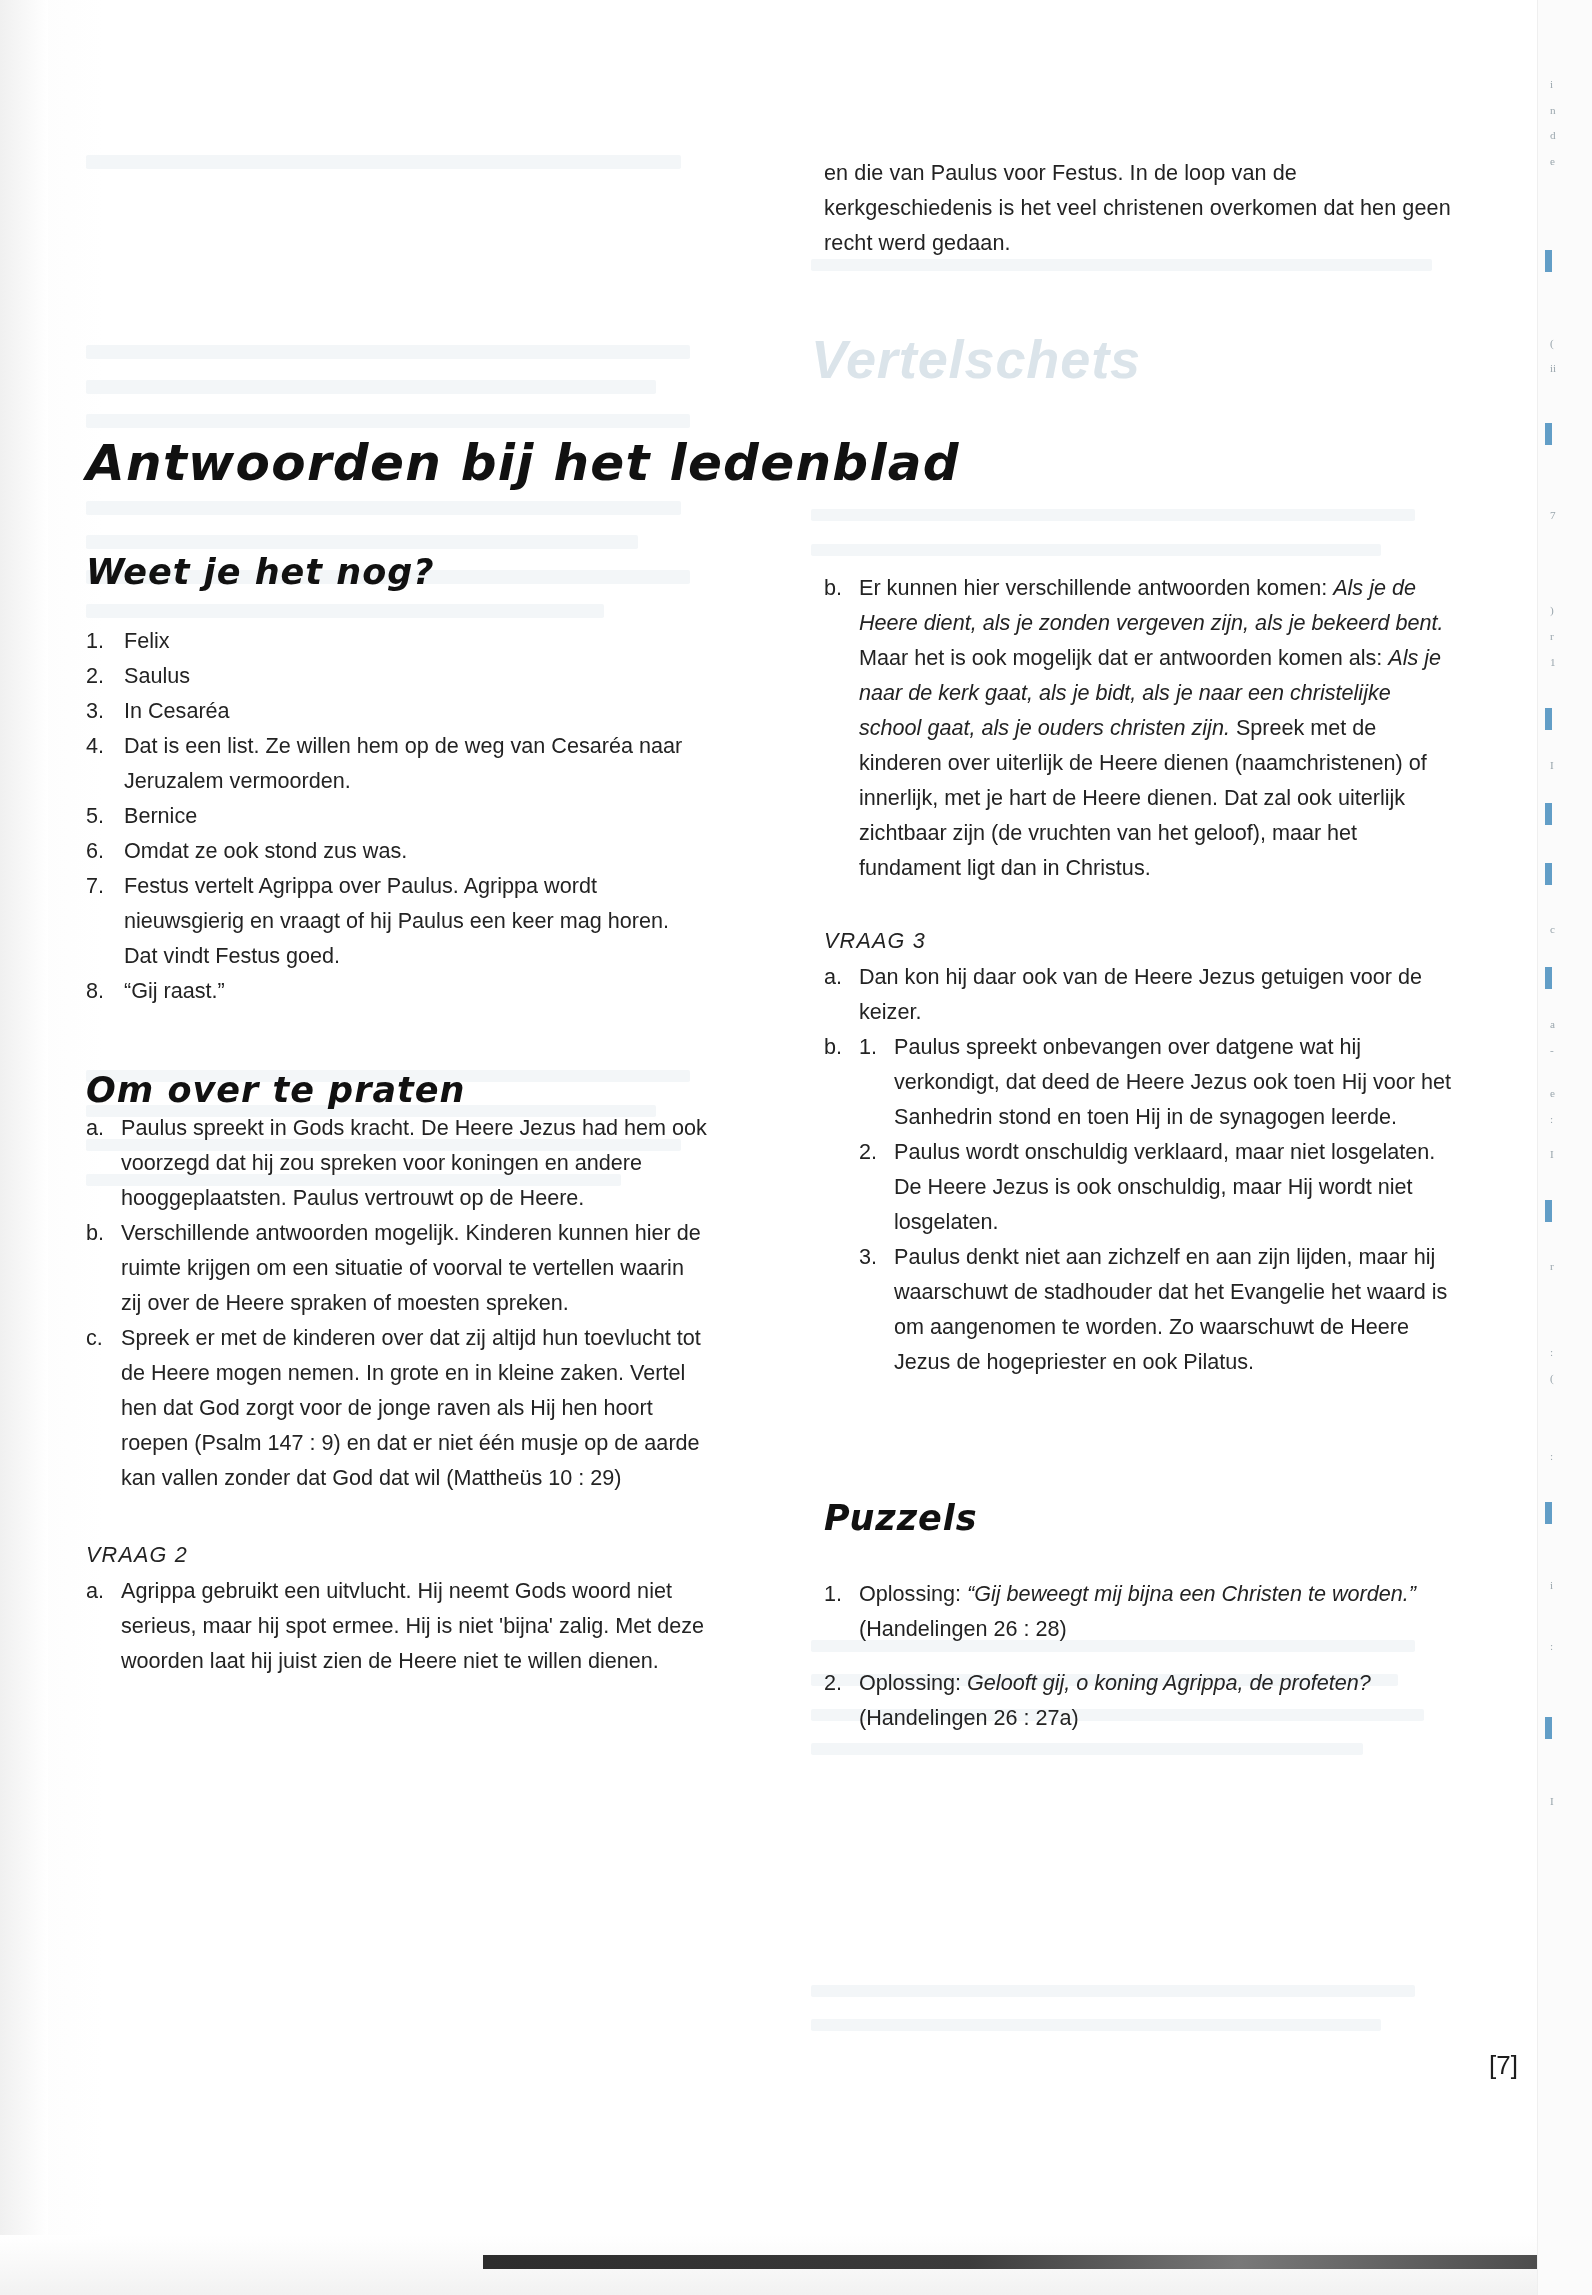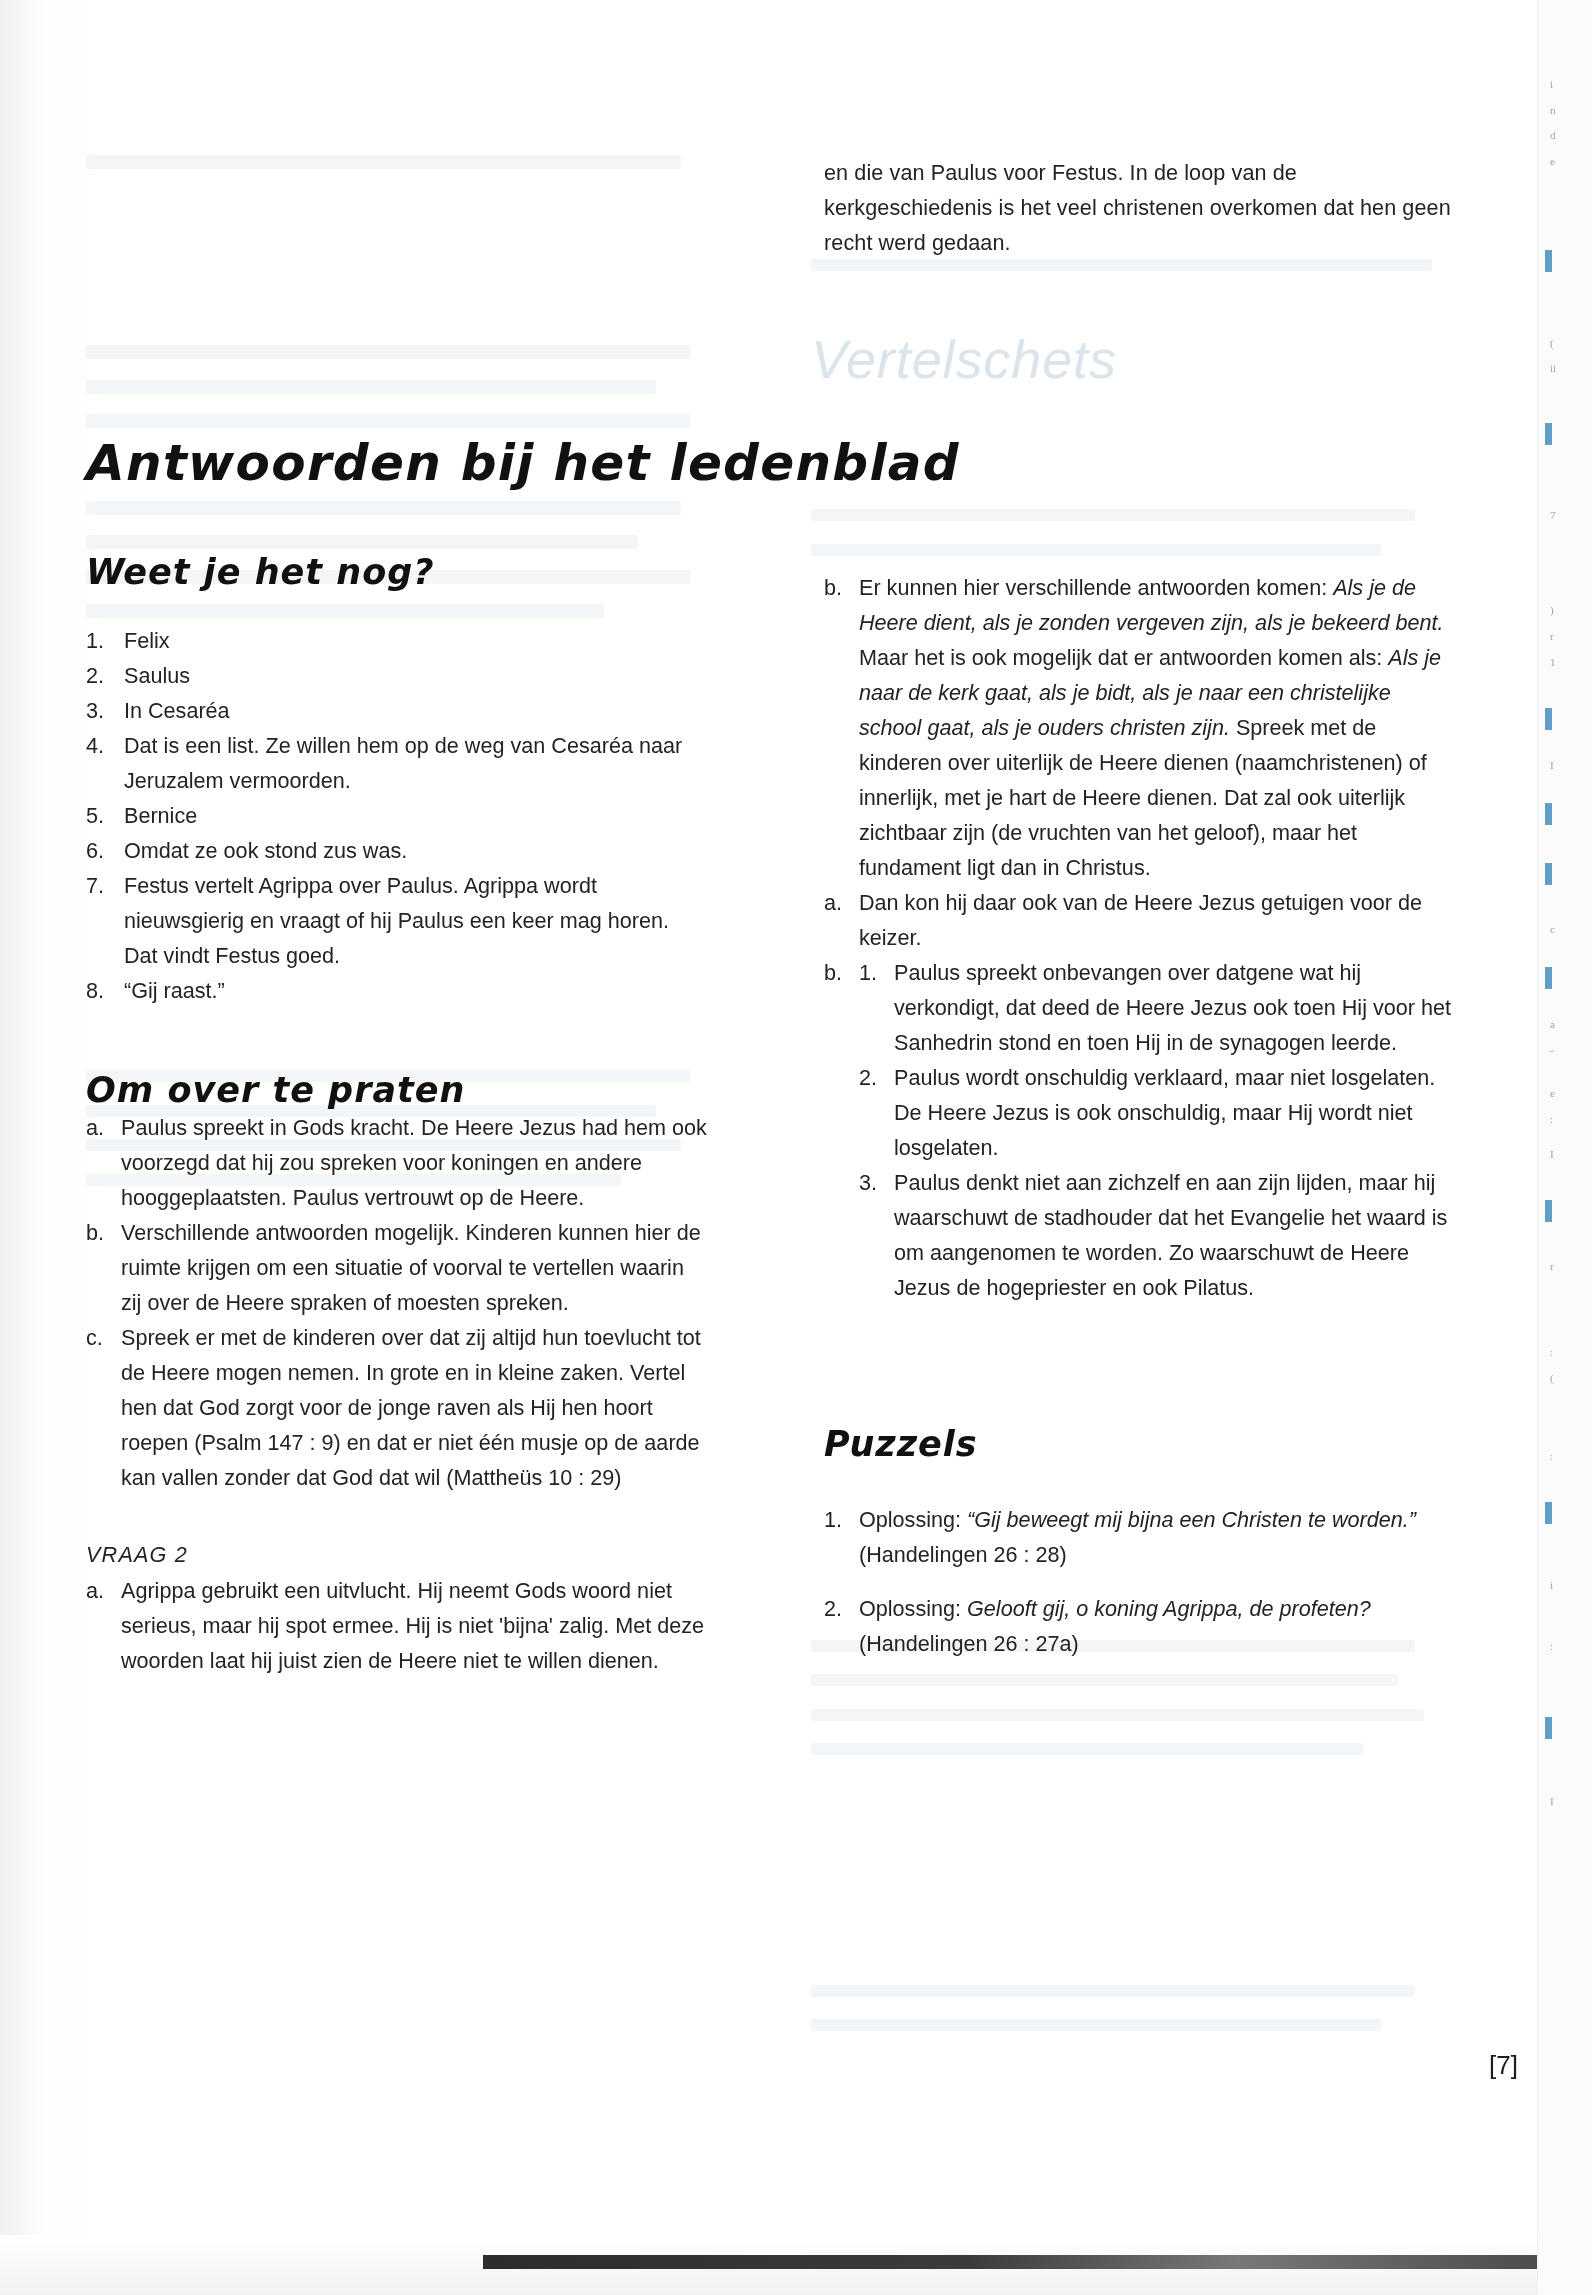--- a/index.html
+++ b/index.html
@@ -30,21 +30,21 @@
   
   .ghost {
     position: absolute;
     background: #e9eef2;
     opacity: .55;
     border-radius: 1.7px;
   }
   .ghost-title {
     position: absolute;
     color: #dbe4ea;
-    font-weight: normal;
+    font-weight: bold;
     font-style: italic;
     letter-spacing: 0.9px;
     user-select: none;
   }
 
   .sheet-edge-left {
     position: absolute;
     left: 0; top: 0; width: 48px; height: 2295px;
     background: linear-gradient(to right, #f0f0f0, #ffffff);
   }
@@ -321,20 +321,21 @@
 
   <div class="col-right" style="top:570px;">
 
     <div class="li-row">
       <span class="li-marker narrow">b.</span>
       <span class="li-body">
         <span>Er kunnen hier verschillende antwoorden komen: </span><i>Als je de Heere dient, als je zonden vergeven zijn, als je bekeerd bent.</i><span> Maar het is ook mogelijk dat er antwoorden komen als: </span><i>Als je naar de kerk gaat, als je bidt, als je naar een christelijke school gaat, als je ouders christen zijn.</i><span> Spreek met de kinderen over uiterlijk de Heere dienen (naamchristenen) of innerlijk, met je hart de Heere dienen. Dat zal ook uiterlijk zichtbaar zijn (de vruchten van het geloof), maar het fundament ligt dan in Christus.</span>
       </span>
     </div>
 
+    <div class="q-label" style="margin-top:43px;">VRAAG 3</div>
 
     <div class="li-row">
       <span class="li-marker narrow">a.</span>
       <span class="li-body">Dan kon hij daar ook van de Heere Jezus getuigen voor de keizer.</span>
     </div>
 
     <div class="li-row">
       <span class="li-marker narrow">b.</span>
       <span class="li-body">
         <div class="sub-row">

